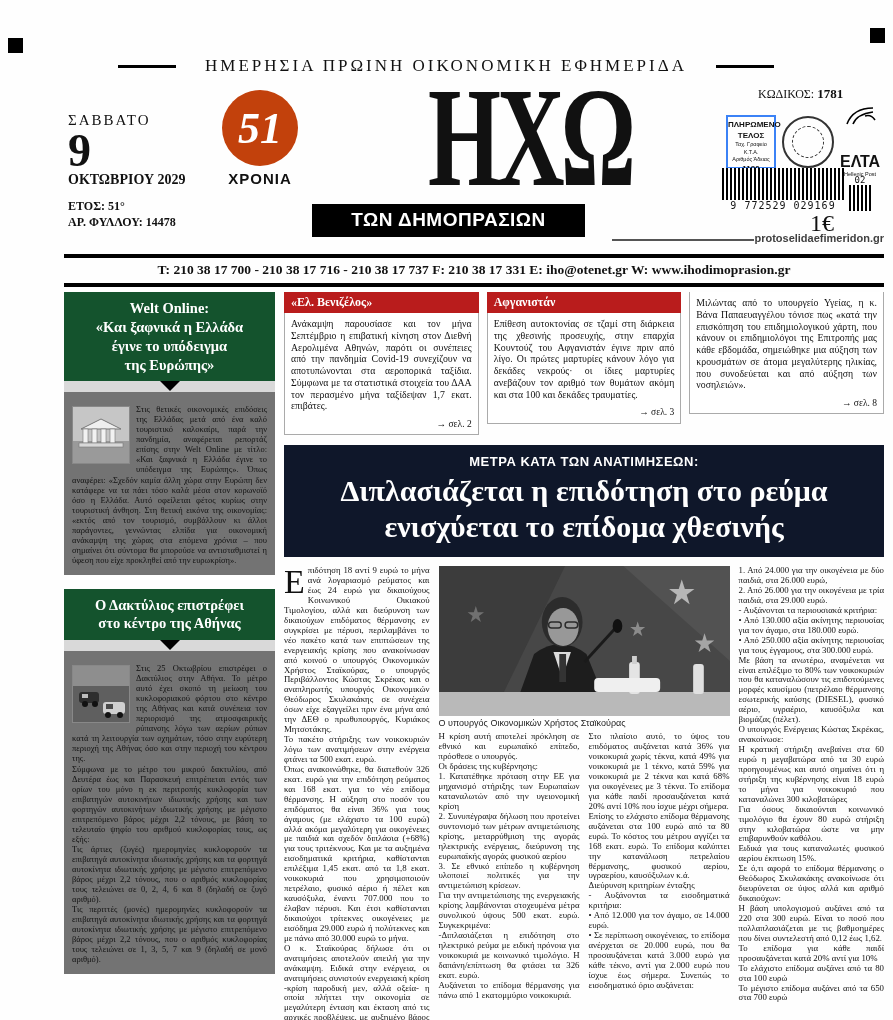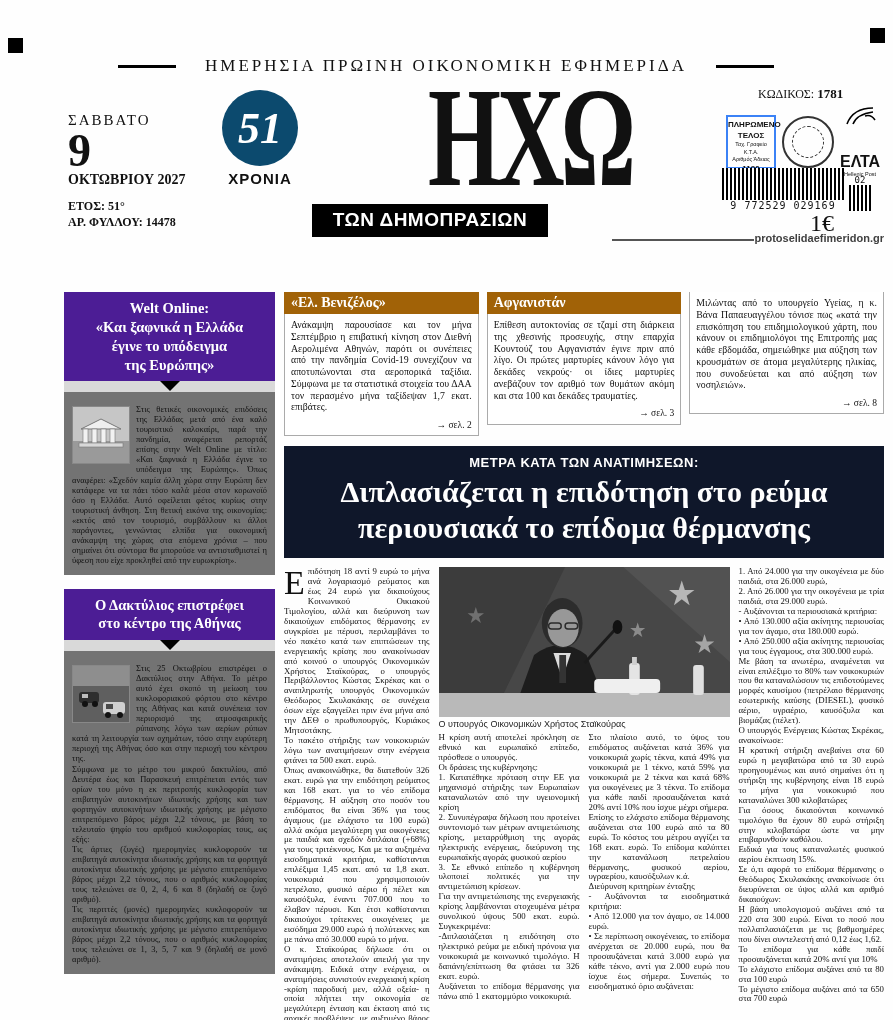--- a/index.html
+++ b/index.html
@@ -12,24 +12,24 @@
   
   .tagline-row{position:absolute;top:56px;left:118px;width:656px;display:flex;align-items:center;gap:14px;}
   .tag-rule{width:58px;height:3px;background:#000;}
   .tagline{flex:1;text-align:center;font-size:17px;letter-spacing:3px;font-weight:400;white-space:nowrap;}
 
   
   .day{position:absolute;left:68px;top:112px;font-size:15px;letter-spacing:2px;}
   .daynum{position:absolute;left:68px;top:130px;font-size:46px;font-weight:bold;line-height:.9;}
   .monthyear{position:absolute;left:68px;top:172px;font-size:14px;font-weight:bold;}
   .etos{position:absolute;left:68px;top:198px;font-size:12px;font-weight:bold;line-height:1.35;white-space:pre-line;}
-  .badge{position:absolute;left:222px;top:90px;width:76px;height:76px;border-radius:50%;background:#0c4a6e;color:#fff;display:flex;align-items:center;justify-content:center;font-size:44px;font-weight:bold;font-style:italic;}
+  .badge{position:absolute;left:222px;top:90px;width:76px;height:76px;border-radius:50%;background:#c2410c;color:#fff;display:flex;align-items:center;justify-content:center;font-size:44px;font-weight:bold;font-style:italic;}
   .badge-label{position:absolute;left:214px;top:170px;width:92px;text-align:center;font-family:"Liberation Sans",sans-serif;font-weight:bold;font-size:15px;letter-spacing:1px;}
   .hxo{position:absolute;left:428px;top:70px;font-size:142px;font-weight:bold;line-height:.95;letter-spacing:-6px;transform:scaleX(.66);transform-origin:left top;white-space:nowrap;}
-  .subbar{position:absolute;left:312px;top:204px;width:236px;background:#000;color:#fff;text-align:center;font-family:"Liberation Sans",sans-serif;font-weight:bold;font-size:19px;padding:5px 0 6px;letter-spacing:.5px;}
+  .subbar{position:absolute;left:312px;top:204px;width:273px;background:#000;color:#fff;text-align:center;font-family:"Liberation Sans",sans-serif;font-weight:bold;font-size:19px;padding:5px 0 6px;letter-spacing:.5px;}
 
   .kodikos{position:absolute;left:758px;top:86px;font-size:12px;}
   .kodikos b{font-size:13px;}
   .stamps{position:absolute;left:726px;top:106px;display:flex;gap:6px;align-items:center;}
   .stampbox{width:50px;height:54px;border:2px solid #3b82f6;font-size:5.5px;text-align:center;line-height:1.35;padding-top:3px;box-sizing:border-box;font-family:"Liberation Sans",sans-serif;}
   .stampbox .big{font-size:8px;font-weight:bold;}
   .roundstamp{width:48px;height:48px;border:2px solid #333;border-radius:50%;display:flex;align-items:center;justify-content:center;}
   .roundstamp .inner{width:30px;height:30px;border:1px dashed #333;border-radius:50%;}
   .elta{display:flex;flex-direction:column;align-items:center;line-height:1;}
   .elta .name{font-family:"Liberation Sans",sans-serif;font-weight:bold;font-size:16px;margin-top:28px;}
@@ -43,29 +43,29 @@
   .price{position:absolute;left:810px;top:210px;font-size:24px;}
   .site-row{position:absolute;left:612px;top:232px;width:272px;display:flex;align-items:flex-end;}
   .site-rule{flex:1;border-bottom:2px solid #555;margin-bottom:3px;}
   .site-name{font-family:"Liberation Sans",sans-serif;font-weight:bold;font-size:11px;color:#3f3f3f;}
 
   .contactbar{position:absolute;left:64px;top:254px;width:820px;border-top:4px solid #000;border-bottom:4px solid #000;text-align:center;font-weight:bold;font-size:13.5px;padding:4px 0 5px;box-sizing:border-box;}
 
   
   .content{position:absolute;left:64px;top:292px;width:820px;bottom:2px;display:grid;grid-template-columns:211px 1fr;gap:9px;}
   .sidecol{display:flex;flex-direction:column;gap:14px;}
-  .side-box .head{background:#4c1d95;color:#fff;text-align:center;font-weight:bold;font-size:14.5px;line-height:1.3;padding:7px 5px;white-space:pre-line;}
+  .side-box .head{background:#14532d;color:#fff;text-align:center;font-weight:bold;font-size:14.5px;line-height:1.3;padding:7px 5px;white-space:pre-line;}
   .tri-row{background:#d9d9d9;height:11px;display:flex;justify-content:center;}
   .tri{width:0;height:0;border-left:10px solid transparent;border-right:10px solid transparent;border-top:10px solid #000;}
   .side-box .sbody{background:#737373;padding:2px 8px 10px;font-size:8.5px;line-height:1.18;text-align:justify;white-space:pre-line;}
   .thumb{float:left;width:56px;height:56px;margin:2px 6px 2px 0;border:1px solid #888;}
 
   .maincol{display:flex;flex-direction:column;}
   .top-stories{display:grid;grid-template-columns:repeat(3,1fr);gap:8px;}
-  .story .bar{background:#a16207;color:#fff;font-weight:bold;font-size:14px;padding:3px 7px;}
+  .story .bar{background:#b91c1c;color:#fff;font-weight:bold;font-size:12px;padding:3px 7px;}
   .story .stxt{border:1px solid #aaa;border-top:none;background:#fff;padding:5px 6px 4px;font-size:9.8px;line-height:1.2;text-align:justify;min-height:100px;box-sizing:border-box;}
   .pref{text-align:right;font-size:9.5px;margin-top:7px;}
 
   .headline-box{background:#0f172a;color:#fff;text-align:center;margin-top:10px;padding:9px 8px 13px;}
   .kicker{font-family:"Liberation Sans",sans-serif;font-weight:bold;font-size:13px;letter-spacing:.5px;margin-bottom:4px;}
   .headline{font-size:30px;font-weight:bold;line-height:1.18;white-space:pre-line;}
 
   .article{margin-top:9px;display:grid;grid-template-columns:1fr 2fr 1fr;gap:9px;font-size:8.8px;line-height:1.13;text-align:justify;flex:1;overflow:hidden;}
   .prewrap{white-space:pre-line;}
   .dropcap{float:left;font-size:34px;line-height:.82;padding:2px 3px 0 0;}
@@ -81,21 +81,21 @@
   <div class="corner tr"></div>
 
   <div class="tagline-row">
     <div class="tag-rule"></div>
     <div class="tagline">ΗΜΕΡΗΣΙΑ ΠΡΩΙΝΗ ΟΙΚΟΝΟΜΙΚΗ ΕΦΗΜΕΡΙΔΑ</div>
     <div class="tag-rule"></div>
   </div>
 
   <div class="day">ΣΑΒΒΑΤΟ</div>
   <div class="daynum">9</div>
-  <div class="monthyear">ΟΚΤΩΒΡΙΟΥ 2027</div>
+  <div class="monthyear">ΟΚΤΩΒΡΙΟΥ 2029</div>
   <div class="etos">ΕΤΟΣ: 51°
 ΑΡ. ΦΥΛΛΟΥ: 14478</div>
 
   <div class="badge">51</div>
   <div class="badge-label">ΧΡΟΝΙΑ</div>
   <div class="hxo">ΗΧΩ</div>
   <div class="subbar">ΤΩΝ ΔΗΜΟΠΡΑΣΙΩΝ</div>
 
   <div class="kodikos"><span>ΚΩΔΙΚΟΣ:</span> <b>1781</b></div>
 
@@ -130,20 +130,21 @@
       <div class="bars2"></div>
     </div>
   </div>
 
   <div class="price">1€</div>
   <div class="site-row">
     <div class="site-rule"></div>
     <div class="site-name">protoselidaefimeridon.gr</div>
   </div>
 
+  <div class="contactbar">Τ: 210 38 17 700 - 210 38 17 716 - 210 38 17 737 F: 210 38 17 331 E: iho@otenet.gr W: www.ihodimoprasion.gr</div>
 
   <div class="content">
 
     <div class="sidecol">
       <div class="side-box">
         <div class="head">Welt Online:
 «Και ξαφνικά η Ελλάδα
 έγινε το υπόδειγμα
 της Ευρώπης»</div>
         <div class="tri-row">
@@ -209,21 +210,21 @@
           <div class="stxt">
             <span>Μιλώντας από το υπουργείο Υγείας, η κ. Βάνα Παπαευαγγέλου τόνισε πως «κατά την επισκόπηση του επιδημιολογικού χάρτη, που κάνουν οι επιδημιολόγοι της Επιτροπής μας κάθε εβδομάδα, σημειώθηκε μια αύξηση των κρουσμάτων σε άτομα μεγαλύτερης ηλικίας, που συνοδεύεται και από αύξηση των νοσηλειών».</span>
             <div class="pref">→ σελ. 8</div>
           </div>
         </div>
       </div>
 
       <div class="headline-box">
         <div class="kicker">ΜΕΤΡΑ ΚΑΤΑ ΤΩΝ ΑΝΑΤΙΜΗΣΕΩΝ:</div>
         <div class="headline">Διπλασιάζεται η επιδότηση στο ρεύμα
-περιουσιακά το επίδομα θέρμανσης</div>
+ενισχύεται το επίδομα χθεσινής</div>
       </div>
 
       <div class="article">
         <div>
           <span class="dropcap">Ε</span><span class="prewrap">πιδότηση 18 αντί 9 ευρώ το μήνα ανά λογαριασμό ρεύματος και έως 24 ευρώ για δικαιούχους Κοινωνικού Οικιακού Τιμολογίου, αλλά και διεύρυνση των δικαιούχων επιδόματος θέρμανσης εν συγκρίσει με πέρυσι, περιλαμβάνει το νέο πακέτο κατά των επιπτώσεων της ενεργειακής κρίσης που ανακοίνωσαν από κοινού ο υπουργός Οικονομικών Χρήστος Σταϊκούρας, ο υπουργός Περιβάλλοντος Κώστας Σκρέκας και ο αναπληρωτής υπουργός Οικονομικών Θεόδωρος Σκυλακάκης σε συνέχεια όσων είχε εξαγγείλει πριν ένα μήνα από την ΔΕΘ ο πρωθυπουργός, Κυριάκος Μητσοτάκης.
 Το πακέτο στήριξης των νοικοκυριών λόγω των ανατιμήσεων στην ενέργεια φτάνει τα 500 εκατ. ευρώ.
 Όπως ανακοινώθηκε, θα διατεθούν 326 εκατ. ευρώ για την επιδότηση ρεύματος και 168 εκατ. για το νέο επίδομα θέρμανσης. Η αύξηση στο ποσόν του επιδόματος θα είναι 36% για τους άγαμους (με ελάχιστο τα 100 ευρώ) αλλά ακόμα μεγαλύτερη για οικογένειες με παιδιά και σχεδόν διπλάσια (+68%) για τους τριτέκνους. Και με τα αυξημένα εισοδηματικά κριτήρια, καθίστανται επιλέξιμα 1,45 εκατ. από τα 1,8 εκατ. νοικοκυριά που χρησιμοποιούν πετρέλαιο, φυσικό αέριο ή πέλετ και καυσόξυλα, έναντι 707.000 που το έλαβαν πέρυσι. Και έτσι καθίστανται δικαιούχοι τρίτεκνες οικογένειες με εισόδημα 29.000 ευρώ ή πολύτεκνες και με πάνω από 30.000 ευρώ το μήνα.
 Ο κ. Σταϊκούρας δήλωσε ότι οι ανατιμήσεις αποτελούν απειλή για την ανάκαμψη. Ειδικά στην ενέργεια, οι ανατιμήσεις συνιστούν ενεργειακή κρίση -κρίση παροδική μεν, αλλά οξεία- η οποία πλήττει την οικονομία σε μεγαλύτερη ένταση και έκταση από τις αρχικές προβλέψεις, με αυξημένο βάρος στα νοικοκυριά.</span>
         </div>
 

